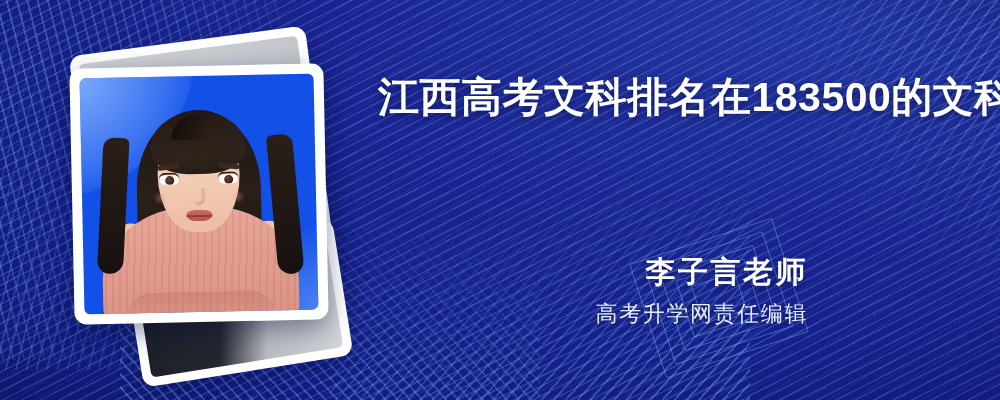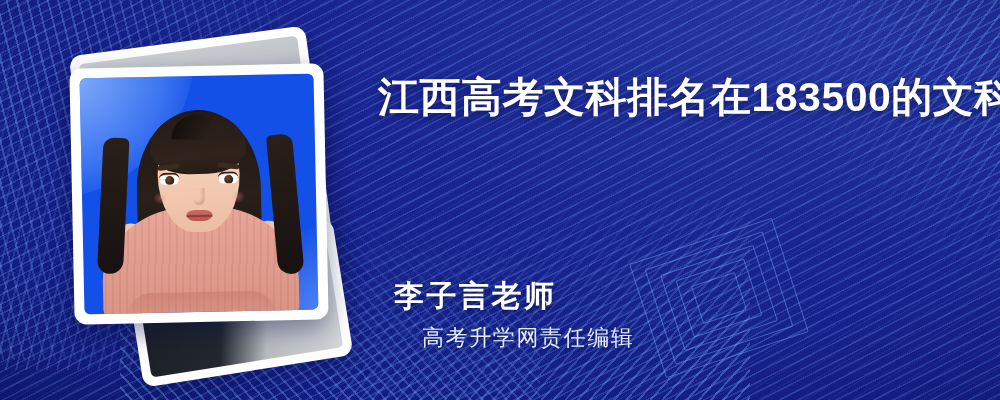--- a/index.html
+++ b/index.html
@@ -341,36 +341,36 @@
     background:linear-gradient(180deg,#f0c5ae 0%,#e7b59c 100%);
     border-radius:16px 16px 8px 8px;
   }
   .arm.l { left:30px; transform:rotate(5deg); }
   .arm.r { right:30px; transform:rotate(-5deg); }
 
   
   #content {
     position:absolute;
     left:374px; top:0;
-    width:600px; height:400px;
+    width:600px; height:400px;text-align:right;
   }
   #headline {
     position:absolute;
     left:4px; top:66px;
     width:588px;
     color:#ffffff;
     font-size:41px;
     font-weight:bold;
     line-height:62px;
     letter-spacing:.5px;
     text-shadow:0 2px 7px rgba(3,10,55,.55);
   }
   #headline .ln { display:block; white-space:nowrap; }
 
-  #byline { position:absolute; left:4px; top:278px; width:430px; }
+  #byline { position:absolute; left:4px; top:254px; width:430px; }
   #author-name {
     color:#ffffff;
     font-size:30px;
     font-weight:bold;
     letter-spacing:2.5px;
     line-height:36px;
     padding-left:16px;
     text-shadow:0 2px 7px rgba(3,10,55,.55);
   }
   #author-role {

